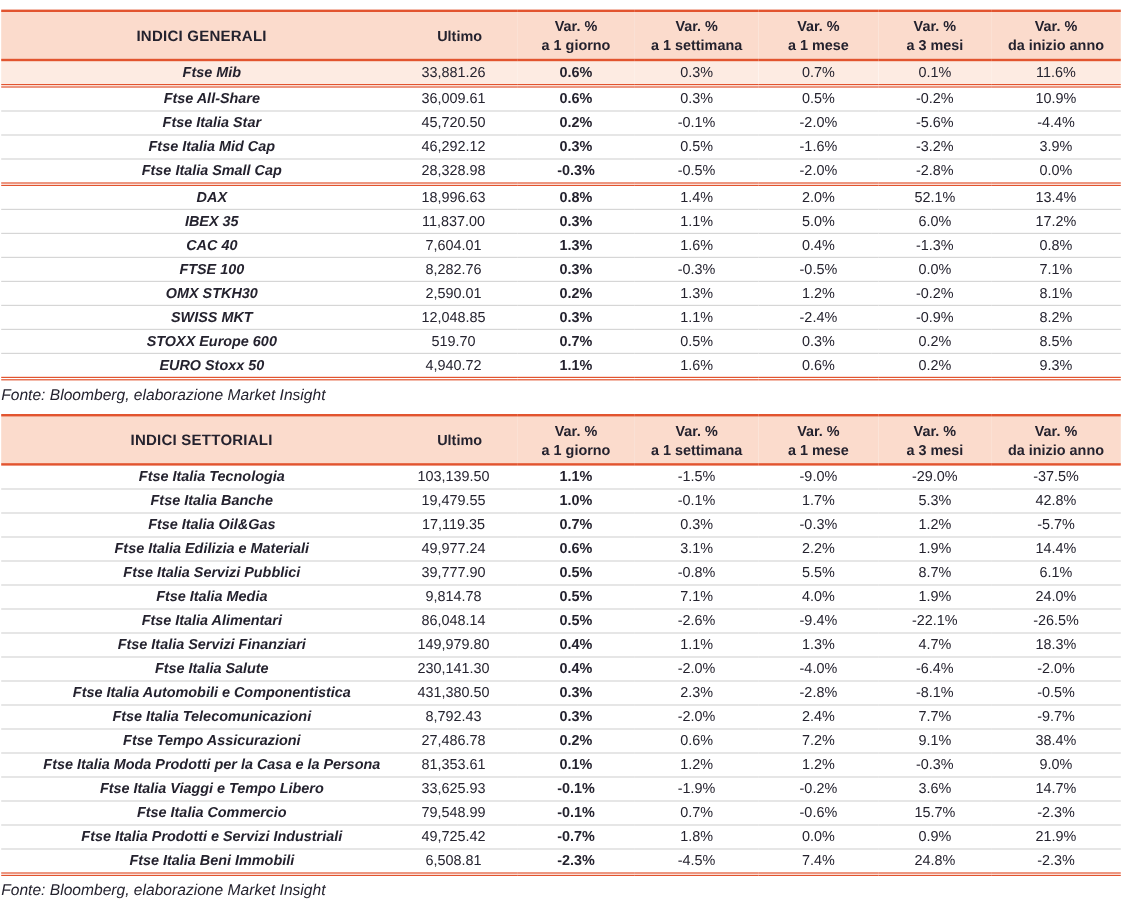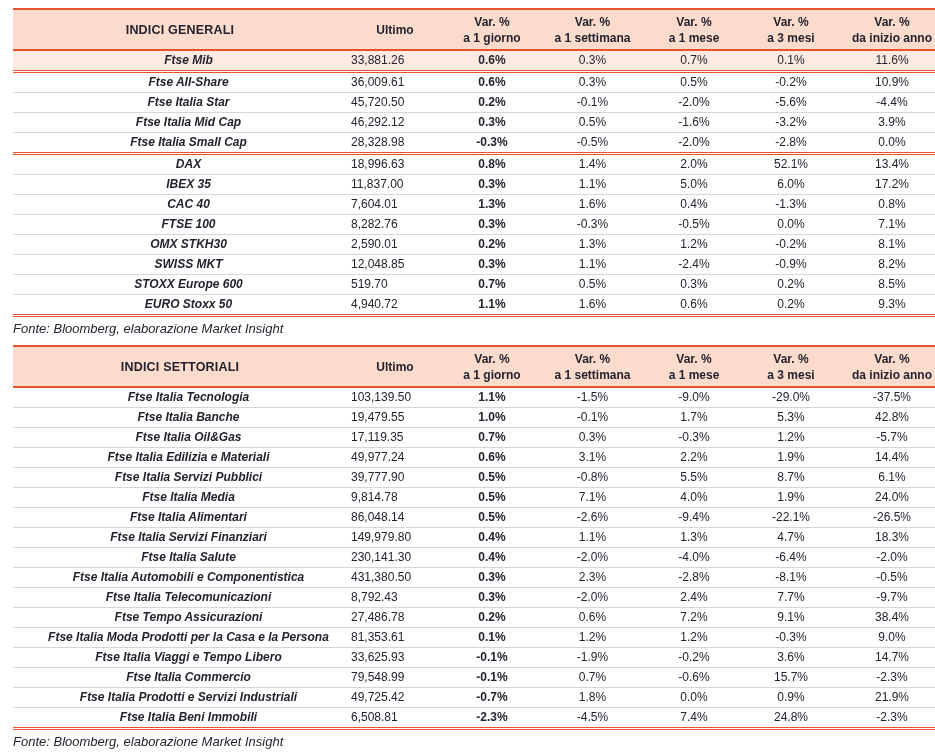--- a/index.html
+++ b/index.html
@@ -2,21 +2,21 @@
 <html style="--rule: #e2542f; --header-bg: #fbdbcc; --highlight-bg: #fdebe2; --divider: #d6d6d6; --text: #24222e;"><head>
 <meta charset="utf-8">
 <style>
   * { box-sizing: border-box; margin: 0; padding: 0; }
   html, body { background: #ffffff; }
   body {
     width: 935px; height: 756px; overflow: hidden;
     font-family: "Liberation Sans", "DejaVu Sans", sans-serif;
     color: var(--text, #24222e);
   }
-  .page { padding: 8px 1px 0 1px; margin-left: 12px; }
+  .page { padding: 8px 1px 0 1px; }
   section { margin: 0; }
   table { border-collapse: collapse; table-layout: fixed; width: 933px; }
   col.c-name   { width: 334px; }
   col.c-ultimo { width: 96px; }
   col.c-1d     { width: 98px; }
   col.c-1w     { width: 103px; }
   col.c-1m     { width: 100px; }
   col.c-3m     { width: 94px; }
   col.c-ytd    { width: 108px; }
 
@@ -29,21 +29,21 @@
     line-height: 16px;
   }
   thead th.title-cell { font-size: 12.5px; letter-spacing: .2px; }
 
   tbody td {
     font-size: 12px; line-height: 15px; padding: 2px 4px;
     border-bottom: 1px solid var(--divider, #d6d6d6);
     vertical-align: middle; white-space: nowrap; overflow: hidden;
   }
   td.name   { font-weight: bold; font-style: italic; text-align: center; padding-left: 21px; }
-  td.ultimo { text-align: left; padding-right: 14px; }
+  td.ultimo { text-align: center; padding-right: 14px; }
   td.var    { text-align: center; }
   td.var-1d { font-weight: bold; }
 
   tr.highlight td { background: var(--highlight-bg, #fdebe2); }
   tr.rule-after td { border-bottom: 3px double var(--rule, #e2542f); }
 
   .fonte {
     font-style: italic; font-size: 13px; text-align: left;
     padding: 4px 8px 5px 0; color: var(--text, #24222e);
   }

